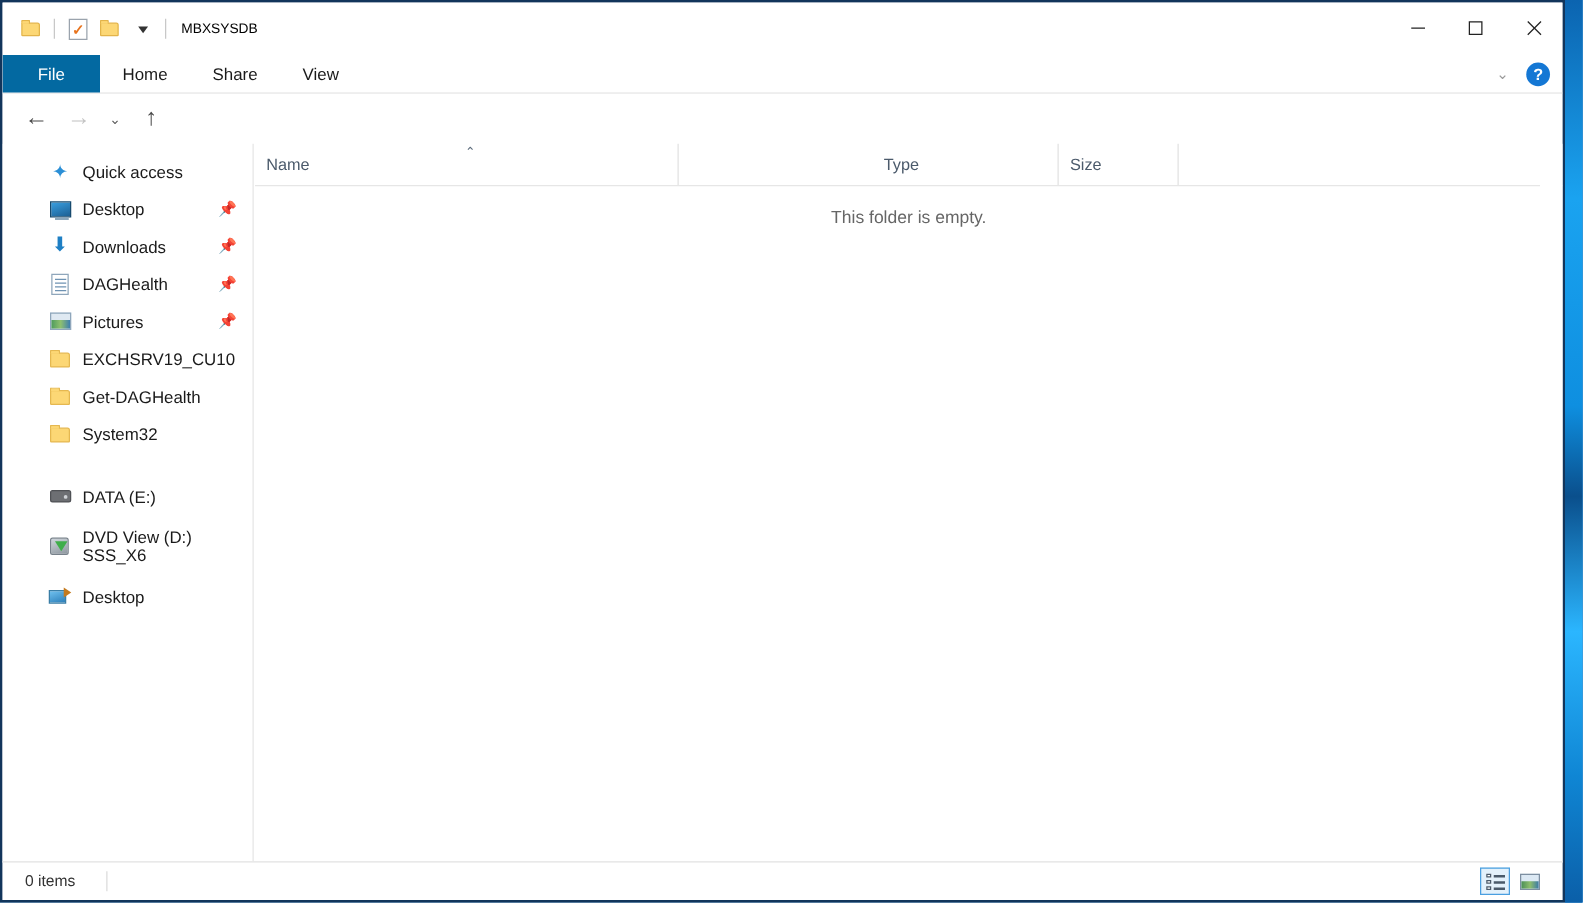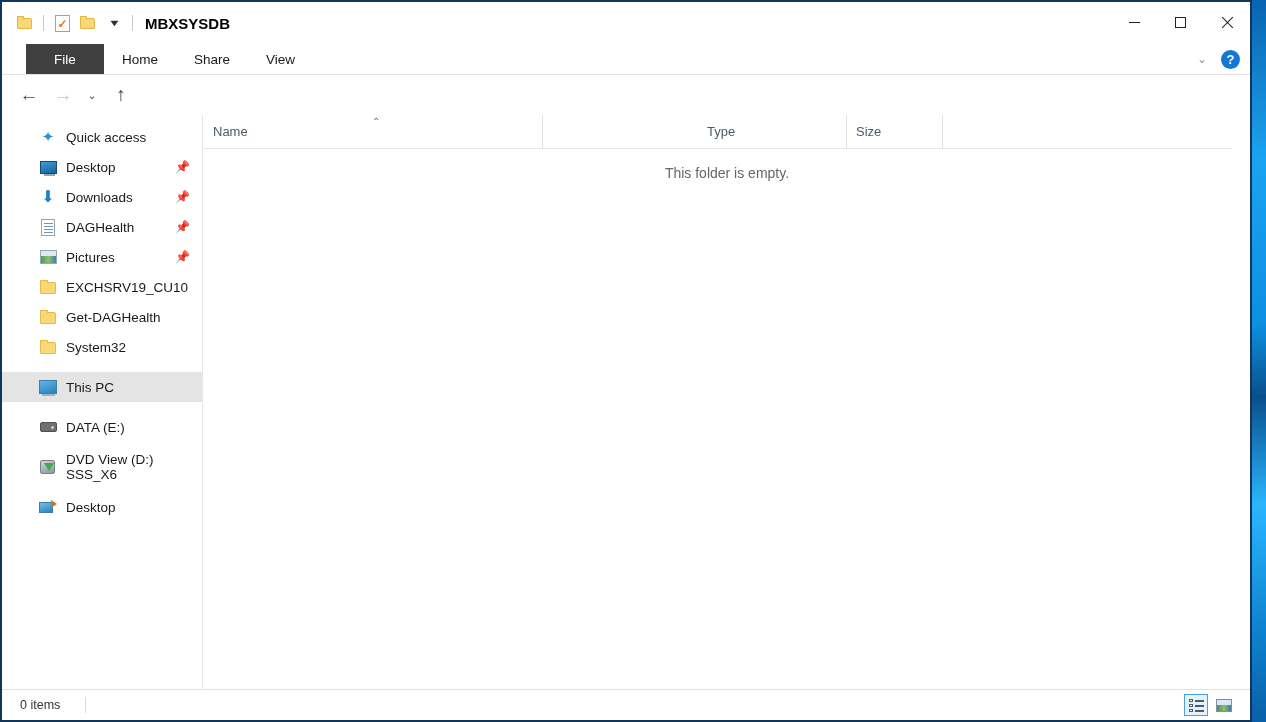--- a/index.html
+++ b/index.html
@@ -68,21 +68,21 @@
     position: absolute; left: 2px; top: 2px;
     font-size: 12px; line-height: 12px; color: #e8741e; font-weight: bold;
   }
   .qat-caret {
     font-size: 9px; color: #333; line-height: 1;
     transform: scaleX(1.5);
   }
   .win-title {
     position: absolute; left: 143px; top: 0; height: 42px;
     display: flex; align-items: center;
-    font-size: 15px; color: #000; font-weight: bold;
+    font-size: 11px; color: #000;
   }
   .win-ctrls {
     position: absolute; right: 0; top: 0; height: 40px; display: flex;
   }
   .win-ctrl {
     width: 46px; height: 40px;
     display: flex; align-items: center; justify-content: center;
     color: #222;
   }
   .win-ctrl.close { width: 47px; }
@@ -102,21 +102,21 @@
     width: 100%; height: 30px;
     background: #ffffff;
     border-bottom: 1px solid #e2e2e2;
   }
   .tabs { display: flex; height: 30px; }
   .tab {
     height: 30px; display: flex; align-items: center; justify-content: center;
     font-size: 13.5px; color: #1a1a1a; padding: 0 18px;
   }
   .tab.file {
-    background: #404040; color: #ffffff; width: 78px; padding: 0; margin-left: 24px;
+    background: #0369a1; color: #ffffff; width: 78px; padding: 0;
   }
   .ribbon-right {
     position: absolute; right: 4px; top: 0; height: 30px;
     display: flex; align-items: center; gap: 10px; padding-right: 6px;
   }
   .chev-down {
     color: #9a9a9a; font-size: 12px; width: 18px; text-align: center;
   }
   .help-ico {
     width: 19px; height: 19px; border-radius: 50%;
@@ -521,26 +521,20 @@
       </div>
       <div class="nav-item lvl1">
         <span class="ico">
             <span class="ico-folder"></span>
           </span>
         <span>System32</span>
       </div>
 
       <div class="nav-gap"></div>
 
-      <div class="nav-item lvl0 selected">
-        <span class="ico">
-            <span class="ico-pc"></span>
-          </span>
-        <span>This PC</span>
-      </div>
 
       <div class="nav-gap"></div>
 
       <div class="nav-item lvl0">
         <span class="ico">
             <span class="ico-drive"></span>
           </span>
         <span>DATA (E:)</span>
       </div>
 

